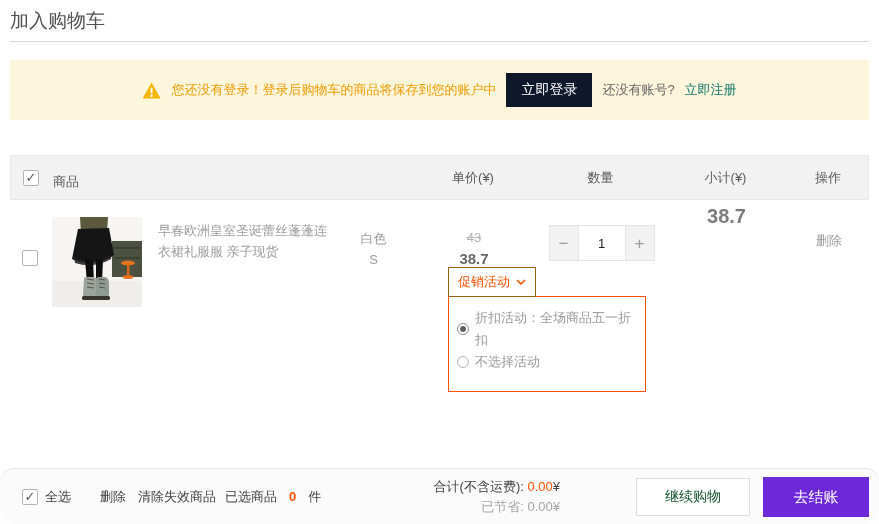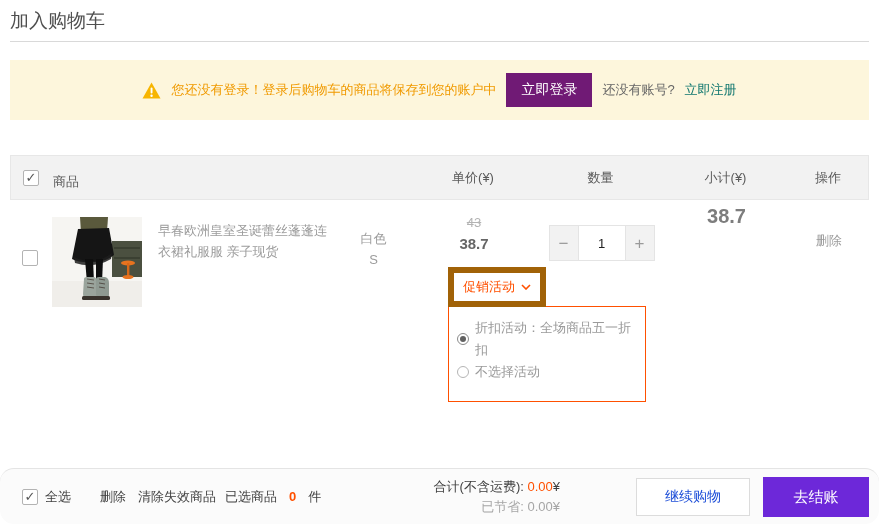--- a/index.html
+++ b/index.html
@@ -12,21 +12,21 @@
 
   
   .page-title { position:absolute; left:10px; top:8px; font-size:19px; font-weight:400; color:#4f4f4f; }
   .divider { position:absolute; left:10px; right:10px; top:41px; border-top:1px solid #d9d9d9; }
 
   
   .banner { position:absolute; left:10px; right:10px; top:60px; height:60px; background:#fdf6dc;
     display:flex; align-items:center; justify-content:center; gap:10px; }
   .banner-msg { color:#f09a00; font-size:13px; }
   .warn-icon { display:inline-flex; }
-  .login-btn { background:#701a75; color:#fff; border:none; font-size:14px; padding:8px 15px;
+  .login-btn { background:#0f172a; color:#fff; border:none; font-size:14px; padding:8px 15px;
     cursor:pointer; font-family:inherit; }
   .no-account { color:#666; }
   .register-link { color:#0f766e; text-decoration:none; }
 
   
   .thead { position:absolute; left:10px; right:10px; top:155px; height:45px; background:#f2f2f2;
     border:1px solid #e7e7e7; display:flex; align-items:center; color:#595959; font-size:13px; }
   .col-check { width:42px; display:flex; justify-content:flex-start; padding-left:12px; }
   .col-product { flex:1;margin-top:8px; }
   .col-unit { width:130px; text-align:center; }
@@ -41,35 +41,35 @@
   .checkbox.checked::after { content:"✓"; font-weight:bold; }
 
   
   .trow { position:absolute; left:10px; right:10px; top:205px; height:115px; display:flex; align-items:flex-start; }
   .trow .col-check { margin-top:45px; }
   .prod-cell { flex:1; display:flex; align-items:flex-start; }
   .prod-img { width:90px; height:90px; margin-top:12px; display:block; }
   .prod-title { width:180px; margin-left:16px; margin-top:15px; color:#9c9c9c; font-size:13px;
     line-height:1.65; word-break:break-all; cursor:pointer; }
   .prod-variant { flex:1; text-align:center; margin-top:24px; color:#9c9c9c; line-height:1.6; }
-  .price-cell { margin-top:8px; line-height:1.5; }
+  .price-cell { margin-top:23px; line-height:1.5; }
   .price-old { color:#b3b3b3; text-decoration:line-through; font-size:13px; }
   .price-new { color:#666; font-weight:bold; font-size:15px; }
   .qty-cell { margin-top:20px; display:flex; justify-content:center; }
   .stepper { display:inline-flex; }
   .step-btn { width:30px; height:36px; background:#f2f2f2; border:1px solid #e4e4e4; color:#9a9a9a;
     font-size:17px; cursor:pointer; font-family:inherit; line-height:1; }
   .qty-input { width:48px; height:36px; border:1px solid #e4e4e4; margin:0 -1px; text-align:center;
     font-size:13px; color:#222; background:#fff; font-family:inherit; position:relative; z-index:1; }
   .subtotal { margin-top:22px; font-size:20px; font-weight:bold; color:#7d7d7d; }
   .delete-link { margin-top:27px; color:#9a9a9a; cursor:pointer; display:inline-block; }
 
   
   .promo { position:absolute; left:448px; top:267px; z-index:5; }
-  .promo-tab { display:inline-flex; align-items:center; gap:6px; border:6px solid #a16207; background:#fff;
+  .promo-tab { display:inline-flex; align-items:center; gap:6px; border:1px solid #a16207; background:#fff;
     color:#ff5000; font-size:13px; padding:5px 9px; position:relative; z-index:2; margin-bottom:-1px; cursor:pointer; }
   .promo-panel { border:1px solid #ff5000; background:#fff; width:198px; padding:10px 8px 18px 8px; position:relative; z-index:1; }
   .promo-option { display:flex; align-items:center; gap:6px; color:#9a9a9a; font-size:13px; line-height:22px; cursor:pointer; }
   .radio { width:12px; height:12px; min-width:12px; border:1px solid #b5b5b5; border-radius:50%;
     display:inline-flex; align-items:center; justify-content:center; background:#fff; }
   .radio.selected { border-color:#8a8a8a; }
   .radio.selected::after { content:""; width:6px; height:6px; border-radius:50%; background:#616161; }
 
   
   .footer { position:absolute; left:0; right:0; top:468px; height:56px; background:#fbfbfb;
@@ -77,21 +77,21 @@
   .f-item { position:absolute; top:0; bottom:0; display:flex; align-items:center; }
   .f-select { left:22px; gap:7px; }
   .f-delete { left:100px; cursor:pointer; }
   .f-clear { left:138px; cursor:pointer; }
   .f-selected { left:225px; gap:12px; }
   .count-orange { color:#ff5000; font-weight:bold; }
   .f-totals { right:319px; flex-direction:column; justify-content:center; align-items:flex-end; line-height:20px; }
   .total-value { color:#ff5000; }
   .saved-line { color:#a6a6a6; }
   .continue-btn { position:absolute; left:636px; top:9px; width:114px; height:38px; background:#fff;
-    border:1px solid #dcdcdc; color:#1d4ed8; font-size:14px; cursor:pointer; font-family:inherit; }
+    border:1px solid #dcdcdc; color:#14532d; font-size:14px; cursor:pointer; font-family:inherit; }
   .checkout-btn { position:absolute; left:763px; top:8px; width:106px; height:40px; background:#6d28d9;
     border:none; color:#fff; font-size:15px; cursor:pointer; font-family:inherit; }
 </style>
 </head>
 <body>
 
 <div id="app">
 
   <div class="page-title">加入购物车</div>
   <div class="divider"></div>

